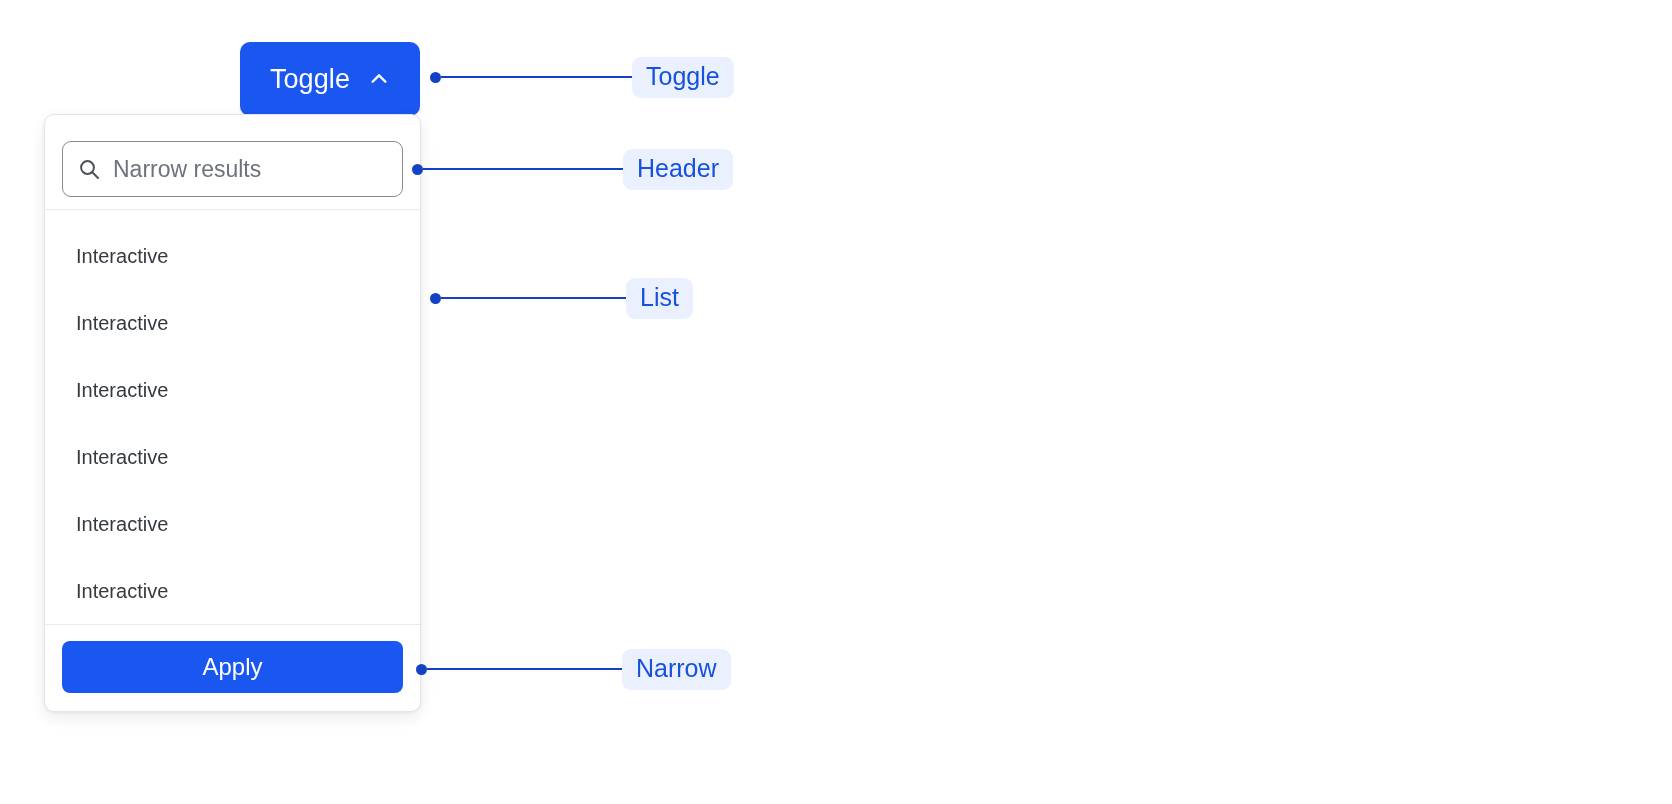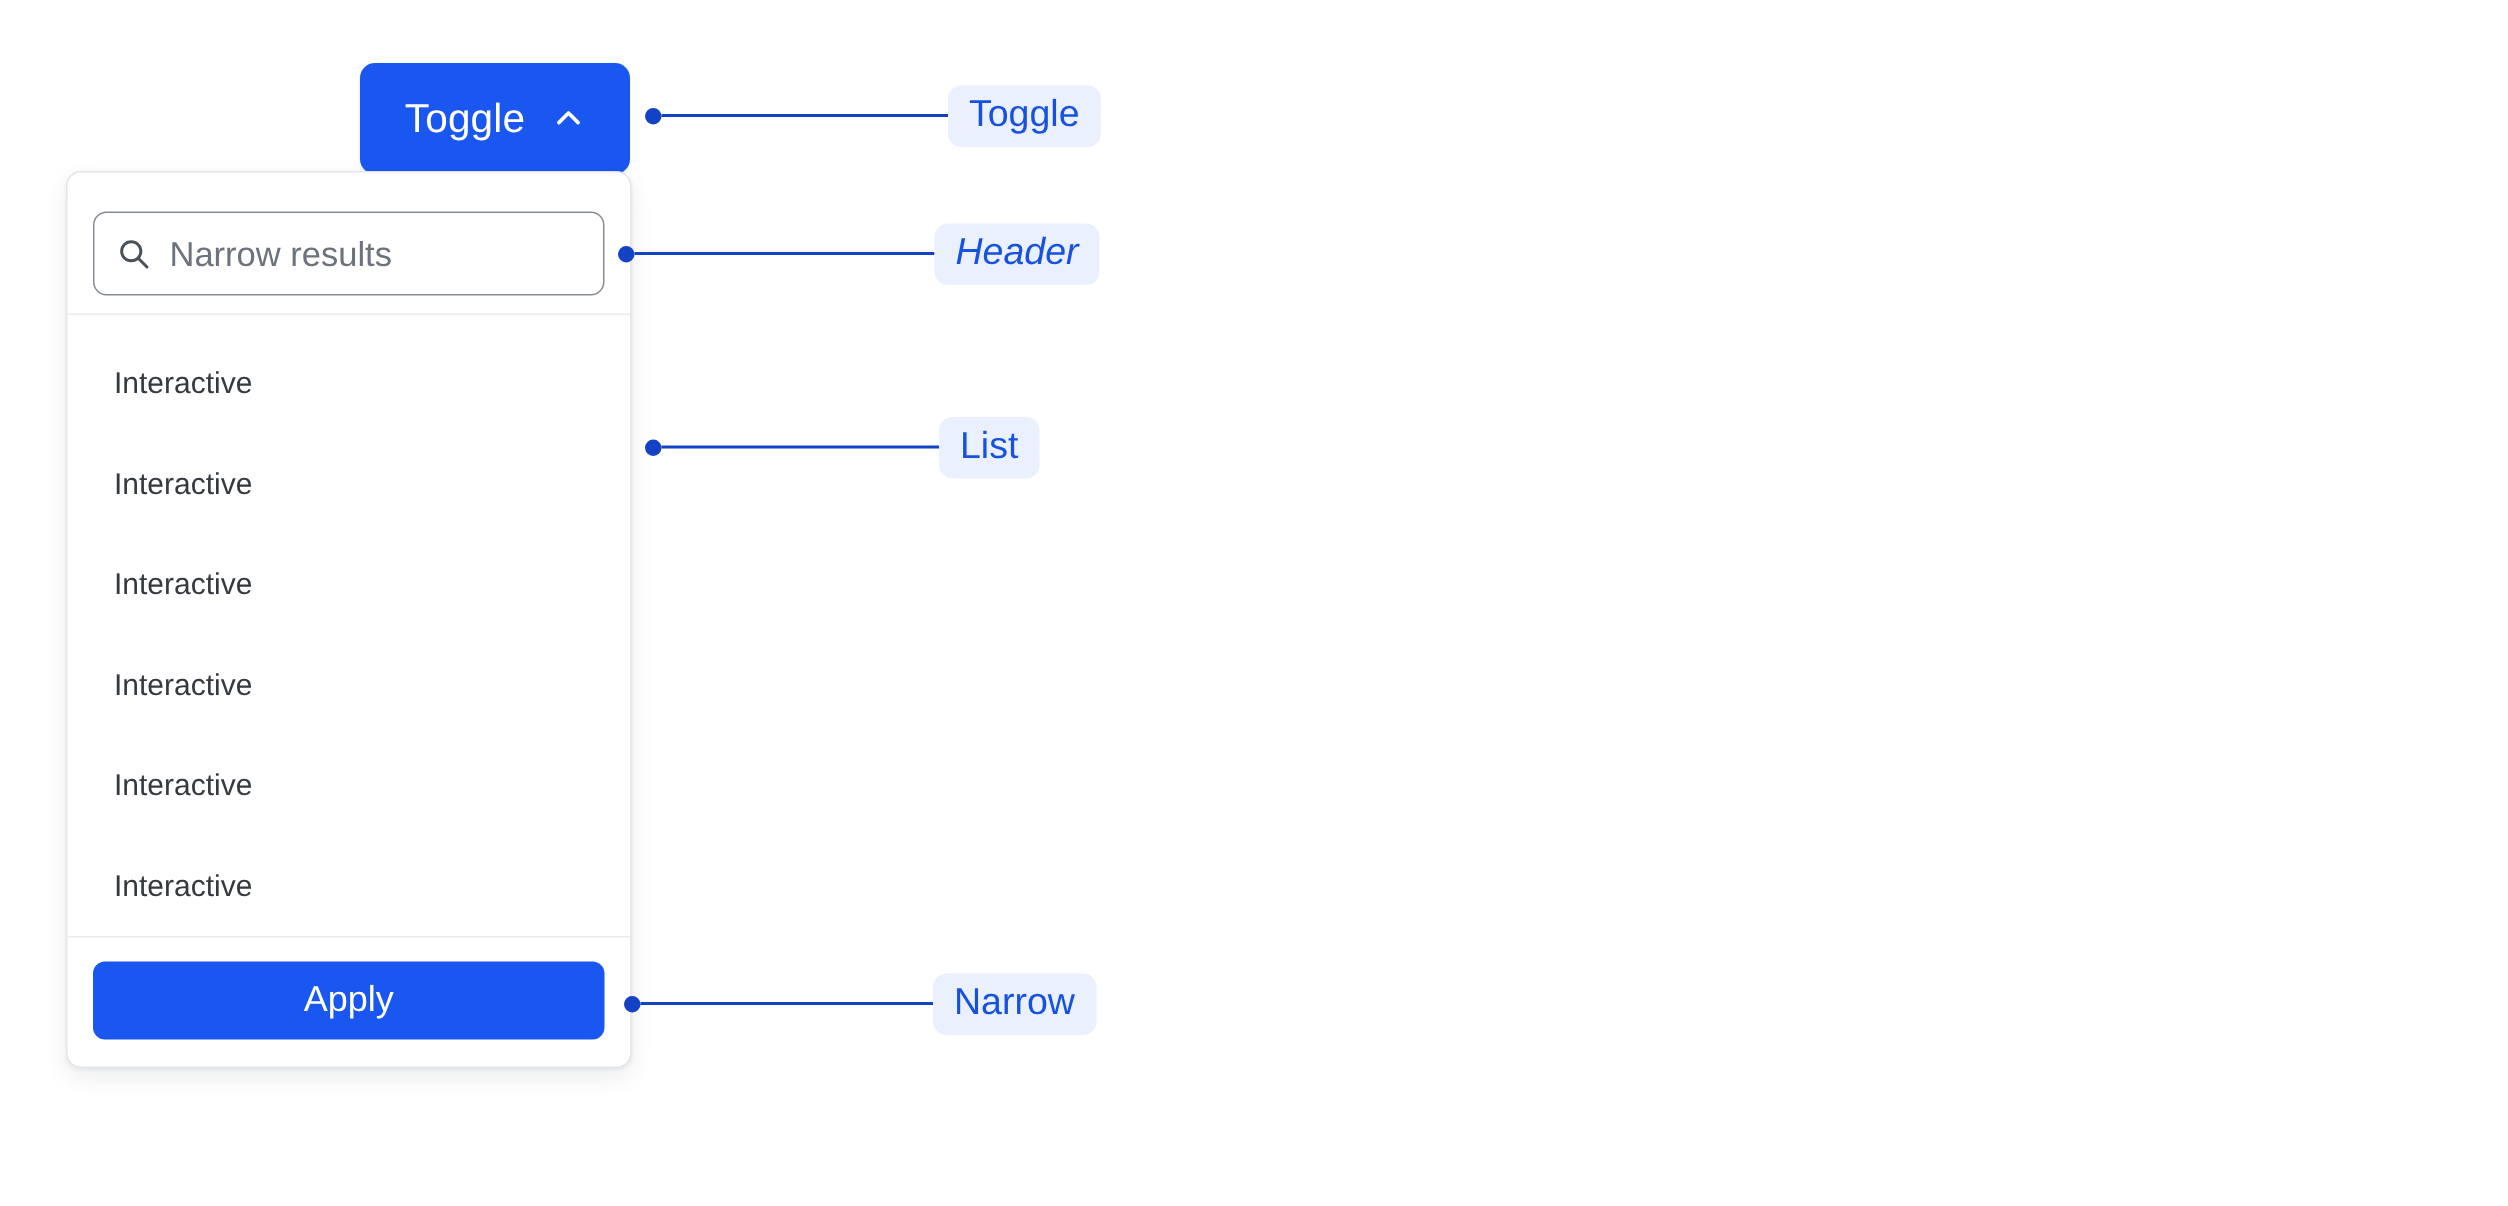--- a/index.html
+++ b/index.html
@@ -168,21 +168,21 @@
     font-size: 25px;
     padding: 7px 14px 9px 14px;
     line-height: 1;
     white-space: nowrap;
     margin-left: 0px;
   }
 
   .callout-toggle { left: 430px; top: 69px; }
   .callout-toggle .callout-line { width: 191px; }
 
-  .callout-header { left: 412px; top: 161px; font-style: italic; }
+  .callout-header { left: 412px; top: 161px; }
   .callout-header .callout-line { width: 200px; }
 
   .callout-list   { left: 430px; top: 290px; }
   .callout-list   .callout-line { width: 185px; }
 
   .callout-footer { left: 416px; top: 661px; }
   .callout-footer .callout-line { width: 195px; }
 </style>
 </head>
 <body>

